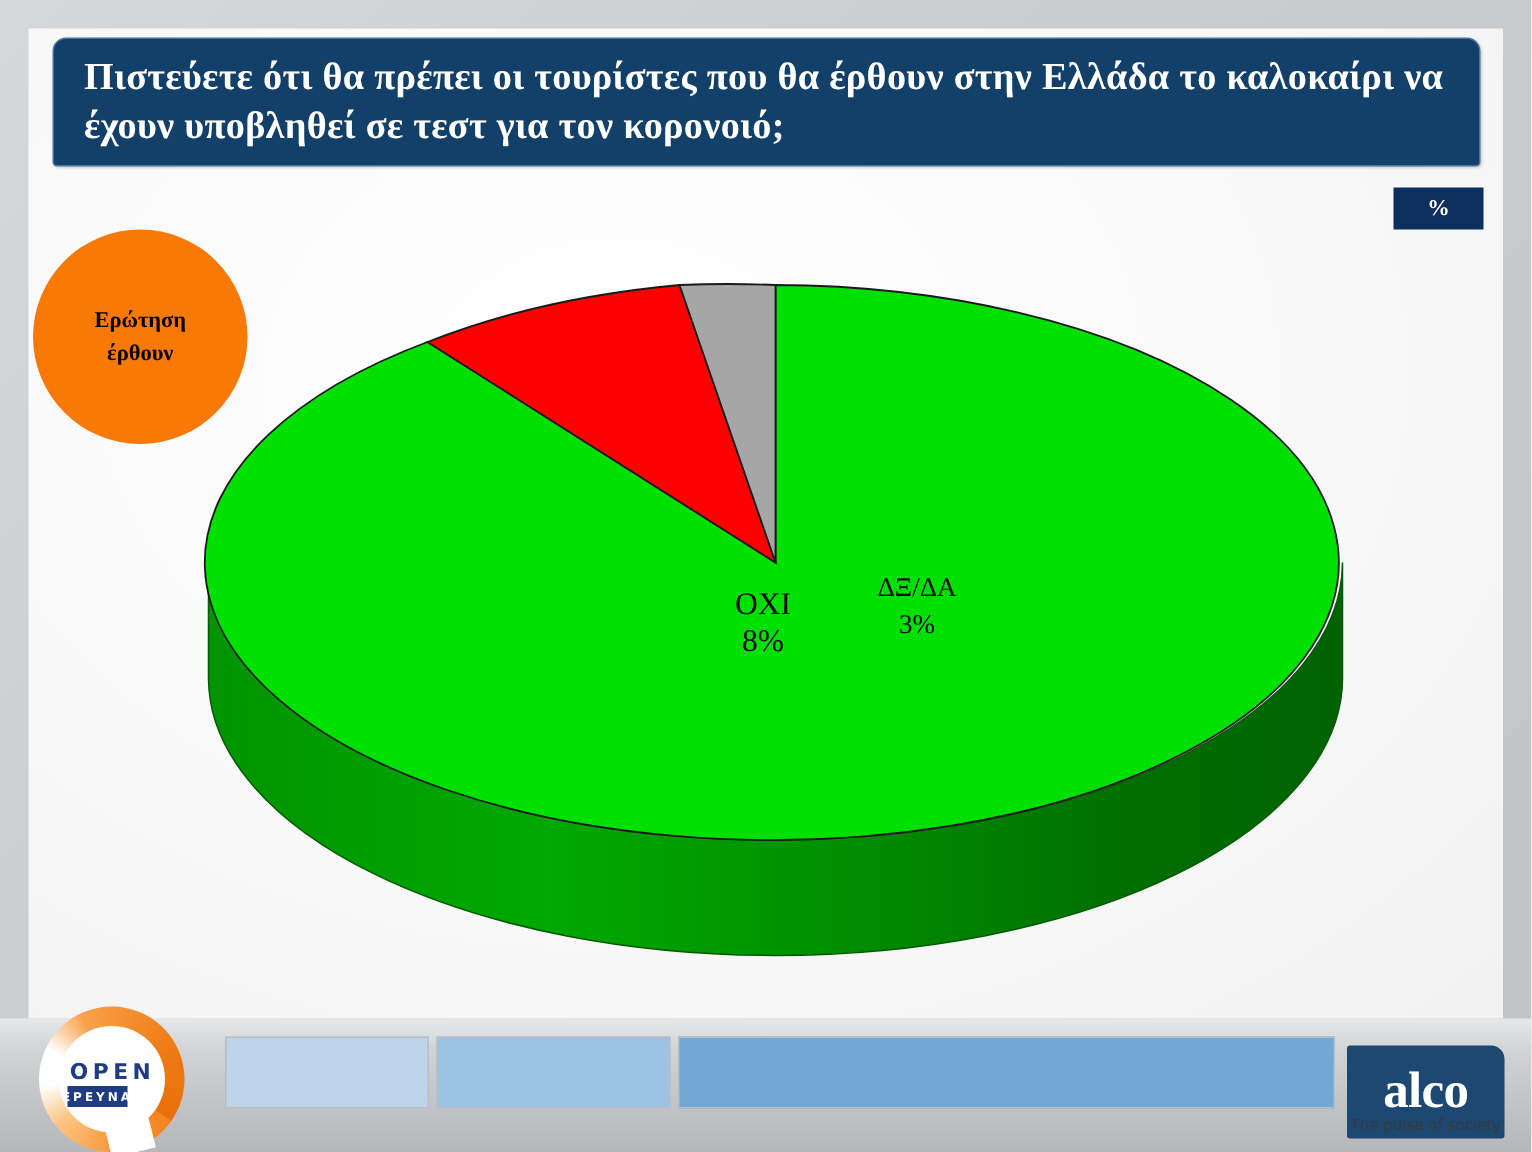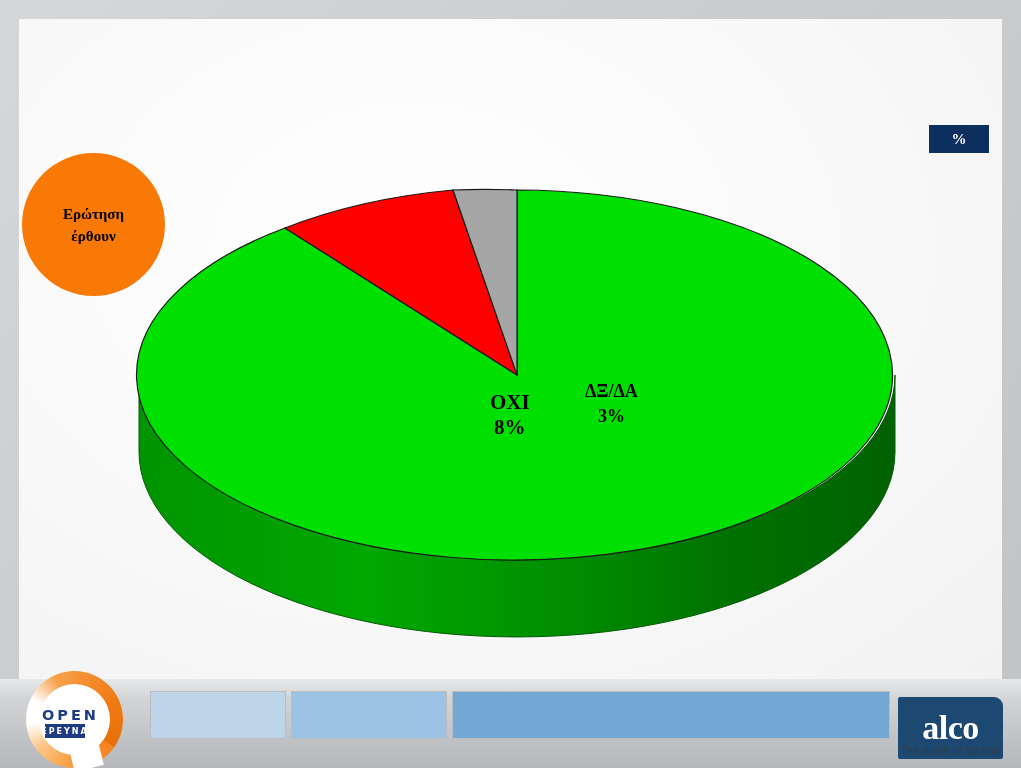--- a/index.html
+++ b/index.html
@@ -75,21 +75,21 @@
   
   #pie-wrap {
     position: absolute;
     left: 130px; top: 180px;
     width: 780px; height: 480px;
   }
   #pie-svg { display: block; }
   .pie-label {
     position: absolute;
     color: #000000;
-    font-weight: bold;
+    font-weight: normal;
     text-align: center;
     line-height: 25px;
     white-space: nowrap;
   }
   #label-nai   { left: 566px; top: 497px; font-size: 21px; }
   #label-oxi   { left: 360px; top: 210px; font-size: 21px; }
   #label-dk    { left: 455px; top: 199px; font-size: 18px; }
   
   #footer {
     position: absolute;
@@ -132,20 +132,21 @@
     position: absolute;
     left: 44px; top: 62px;
     width: 30px; height: 36px;
     background: #ffffff;
     transform: rotate(-14deg);
   }
   #open-word {
     position: absolute;
     left: 16px; top: 36px;
     width: 66px;
+    text-align: center;
     color: #1f3b83;
     font-family: "DejaVu Sans", sans-serif;
     font-size: 14.5px;
     font-weight: bold;
     letter-spacing: 3px;
   }
   #open-sub {
     position: absolute;
     left: 19px; top: 53px;
     width: 40px; height: 14px;
@@ -188,20 +189,23 @@
     font-size: 10px;
   }
 </style>
 </head>
 <body>
 
 <div id="slide">
 
   <div id="canvas"></div>
 
+  <div id="title-box">
+    <div id="title-text">Πιστεύετε ότι θα πρέπει οι τουρίστες που θα έρθουν στην Ελλάδα το καλοκαίρι να έχουν υποβληθεί σε τεστ για τον κορονοιό;</div>
+  </div>
 
   <div id="pct-badge">%</div>
 
   <div id="orange-circle">
     <span>Ερώτηση</span>
     <span>έρθουν</span>
   </div>
 
   <div id="pie-wrap">
     <svg id="pie-svg" width="780" height="480" viewBox="0 0 780 480">

